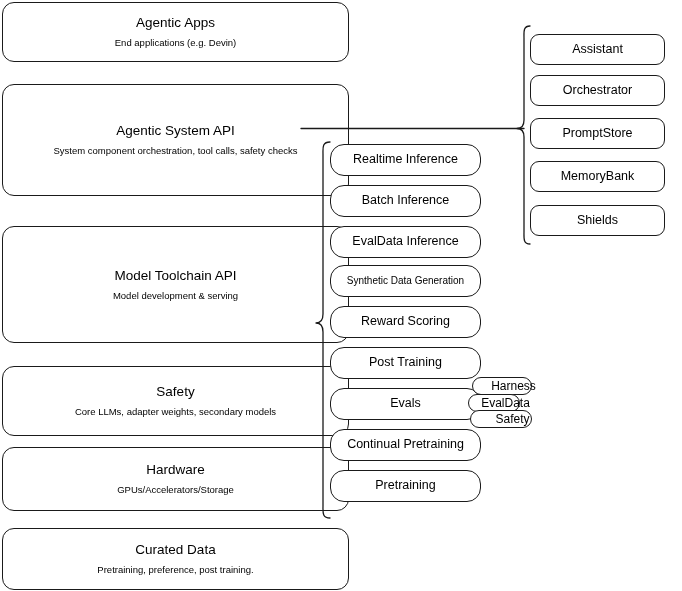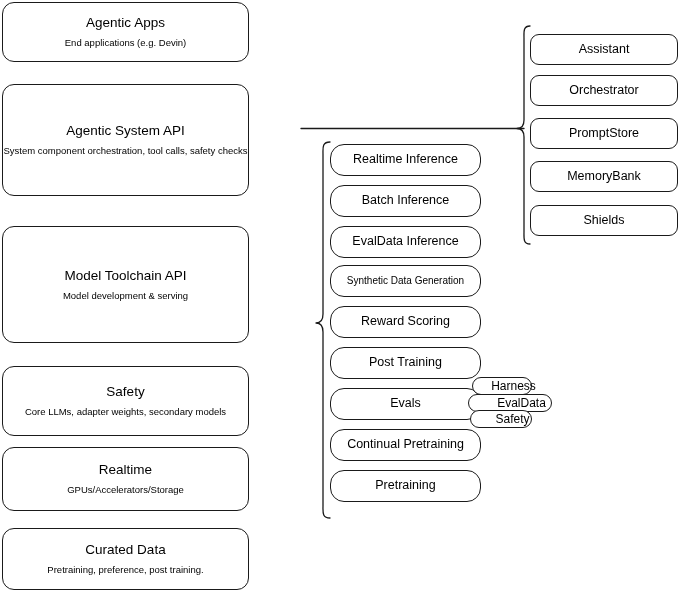--- a/index.html
+++ b/index.html
@@ -44,37 +44,37 @@
   .node .subtitle {
     font-size: 9.5px;
     color: #000;
     margin-top: 5px;
     white-space: nowrap;
     text-align: right;
   }
   
   .layer-node {
     left: 2px;
-    width: 247px;
+    width: 347px;
     border-radius: 12px;
   }
   .layer-node .title { font-size: 13.5px; }
   
   .capability-node {
     left: 330px;
     width: 151px;
     height: 32px;
     border-radius: 14px;
     z-index: 3;
   }
   .capability-node .title { font-size: 12.5px; }
   
   .component-node {
     left: 530px;
-    width: 148px;
+    width: 135px;
     height: 31px;
     border-radius: 9px;
   }
   .component-node .title { font-size: 12.5px; }
   
   .pill-node {
     border-radius: 999px;
     height: 18px;
     z-index: 6;
   }
@@ -137,21 +137,21 @@
     <div class="title">Model Toolchain API</div>
     <div class="subtitle">Model development &amp; serving</div>
   </div>
 
   <div class="node layer-node" style="top:366px;height:70px;">
     <div class="title">Safety</div>
     <div class="subtitle">Core LLMs, adapter weights, secondary models</div>
   </div>
 
   <div class="node layer-node" style="top:447px;height:64px;">
-    <div class="title">Realtime</div>
+    <div class="title">Hardware</div>
     <div class="subtitle">GPUs/Accelerators/Storage</div>
   </div>
 
   <div class="node layer-node" style="top:528px;height:62px;">
     <div class="title">Curated Data</div>
     <div class="subtitle">Pretraining, preference, post training.</div>
   </div>
 
   <div class="node capability-node" style="top:144px;">
     <div class="title">Realtime Inference</div>
@@ -177,21 +177,21 @@
   <div class="node capability-node" style="top:429px;">
     <div class="title">Continual Pretraining</div>
   </div>
   <div class="node capability-node" style="top:470px;">
     <div class="title">Pretraining</div>
   </div>
 
   <div class="node pill-node" style="left:472px;top:377px;width:60px;">
     <div class="title">Harness</div>
   </div>
-  <div class="node pill-node" style="left:468px;top:394px;width:84px;">
+  <div class="node pill-node" style="left:468px;top:394px;width:52px;">
     <div class="title">EvalData</div>
   </div>
   <div class="node pill-node" style="left:470px;top:410px;width:62px;">
     <div class="title">Safety</div>
   </div>
 
   <div class="node component-node" style="top:34px;">
     <div class="title">Assistant</div>
   </div>
   <div class="node component-node" style="top:75px;">

